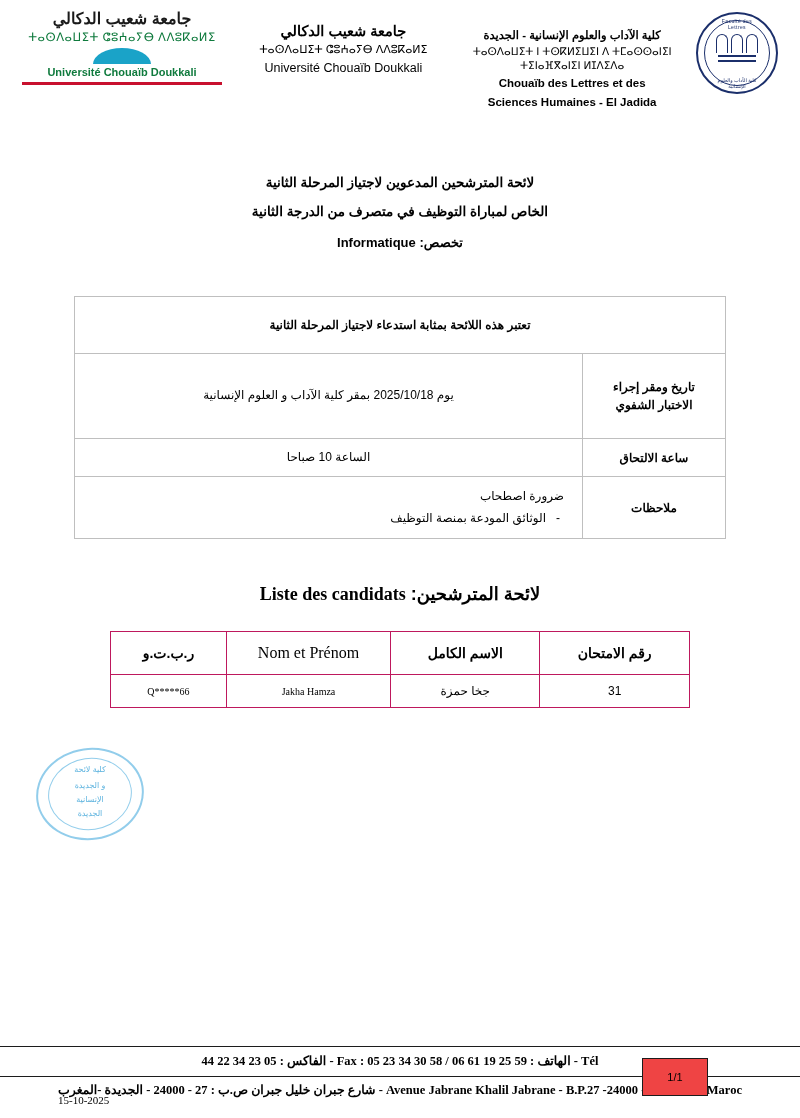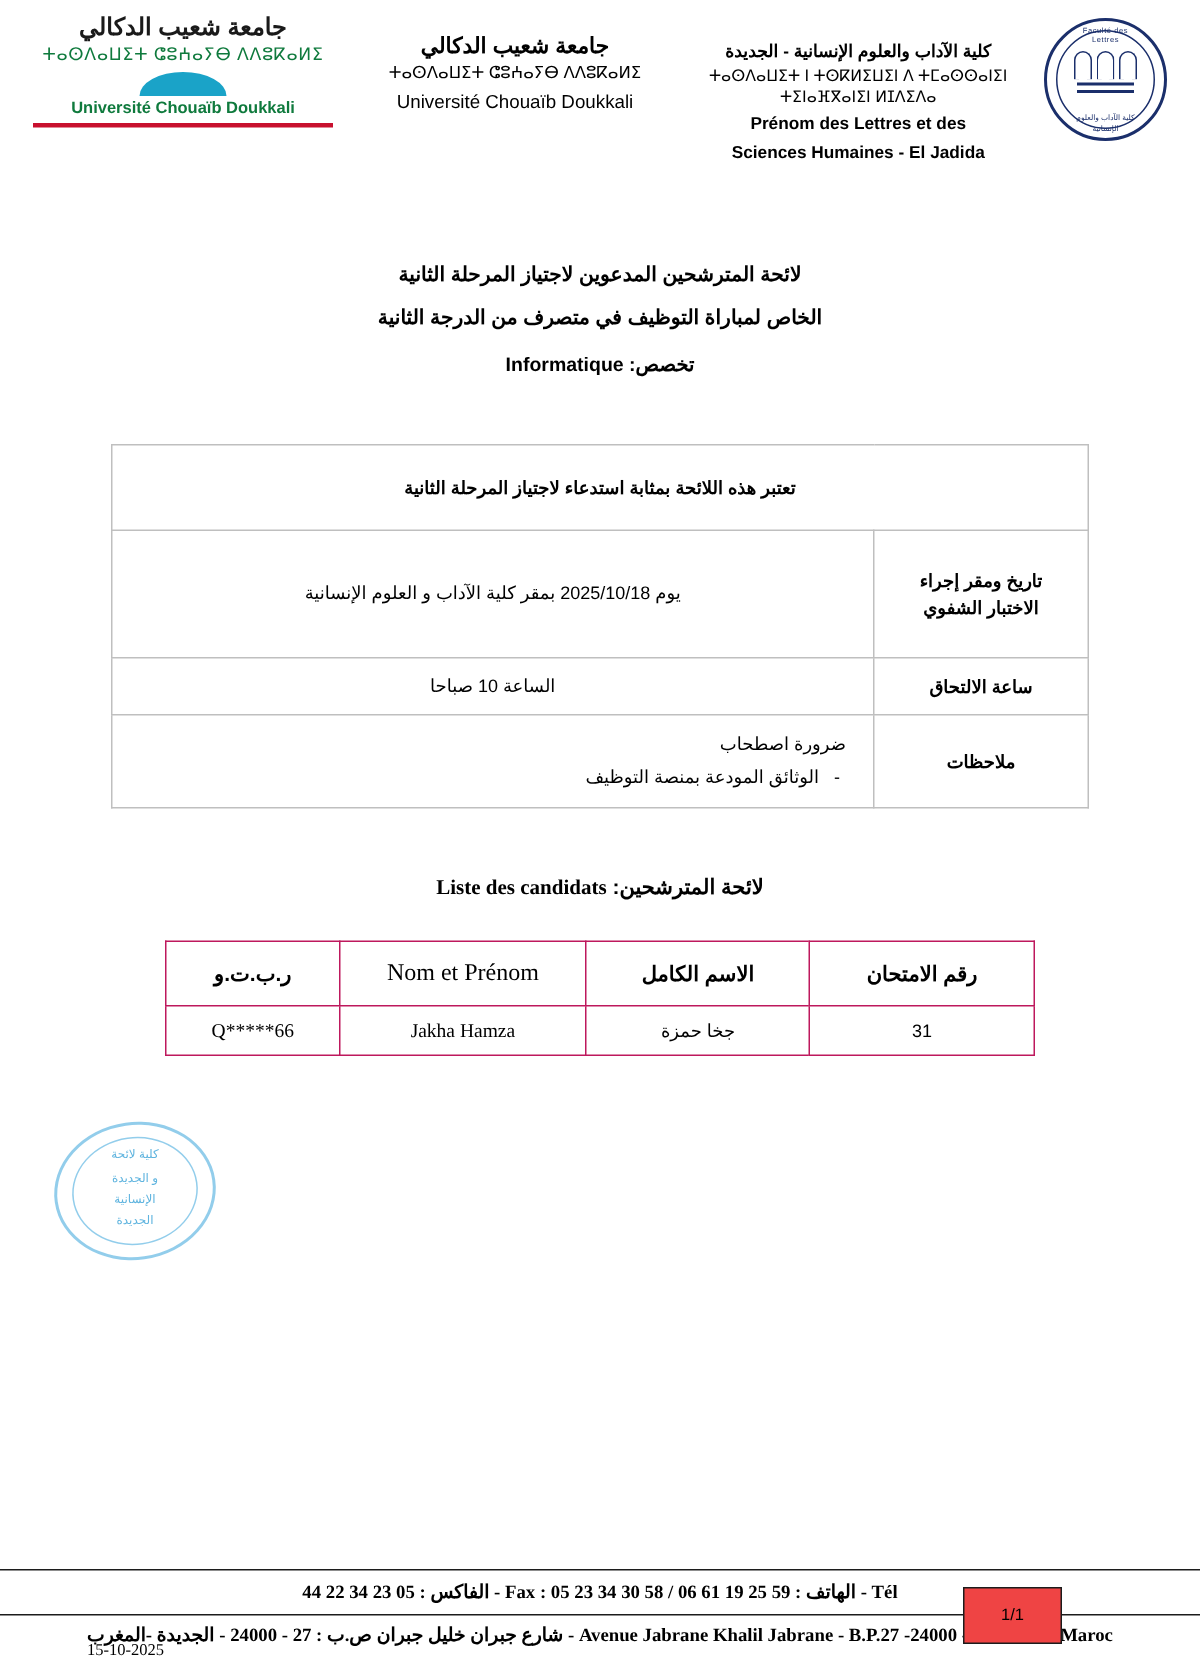--- a/index.html
+++ b/index.html
@@ -222,21 +222,21 @@
   .notes-list .dash-line::before {
     content: "-";
     position: absolute;
     right: 4px;
   }
 
   
   .list-heading {
     text-align: center;
     margin-top: 44px;
-    font-size: 14px;
+    font-size: 18px;
     font-weight: bold;
     direction: rtl;
   }
   .list-heading .fr {
     font-family: "Liberation Serif", serif;
   }
 
   .cand-table {
     width: 580px;
     margin: 26px auto 0 auto;
@@ -254,21 +254,21 @@
   }
   .cand-table th.fr-head {
     font-size: 16px;
     font-family: "Liberation Serif", serif;
     font-weight: normal;
   }
   .cand-table th.ar-head { font-size: 14px; }
   .cand-table td { height: 30px; }
   .cand-table td.latin {
     font-family: "Liberation Serif", serif;
-    font-size: 13px;
+    font-size: 10px;
   }
   .col-num { width: 150px; }
   .col-arname { width: 150px; }
   .col-frname { width: 165px; }
   .col-cin { width: 115px; }
 
   
   .stamp {
     position: absolute;
     left: 36px;
@@ -382,21 +382,21 @@
   <div class="center-block">
     <div class="center-ar">جامعة شعيب الدكالي</div>
     <div class="center-tif">ⵜⴰⵙⴷⴰⵡⵉⵜ ⵛⵓⵄⴰⵢⴱ ⴷⴷⵓⴽⴰⵍⵉ</div>
     <div class="center-fr">Université Chouaïb Doukkali</div>
   </div>
 
   <div class="faculty-block">
     <div class="fac-ar">كلية الآداب والعلوم الإنسانية - الجديدة</div>
     <div class="fac-tif">ⵜⴰⵙⴷⴰⵡⵉⵜ ⵏ ⵜⵙⴽⵍⵉⵡⵉⵏ ⴷ ⵜⵎⴰⵙⵙⴰⵏⵉⵏ</div>
     <div class="fac-tif">ⵜⵉⵏⴰⴼⴳⴰⵏⵉⵏ ⵍⵊⴷⵉⴷⴰ</div>
-    <div class="fac-fr">Prénom des Lettres et des</div>
+    <div class="fac-fr">Chouaïb des Lettres et des</div>
     <div class="fac-fr">Sciences Humaines - El Jadida</div>
   </div>
 
   <div class="seal">
     <div class="seal-inner">
       <div class="seal-top-text">Faculté des Lettres</div>
       <div class="seal-arches">
           <i></i>
           <i></i>
           <i></i>

